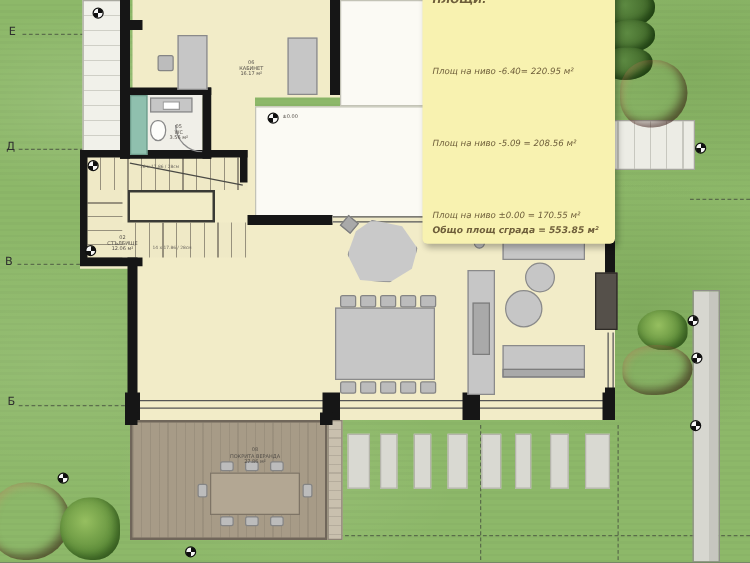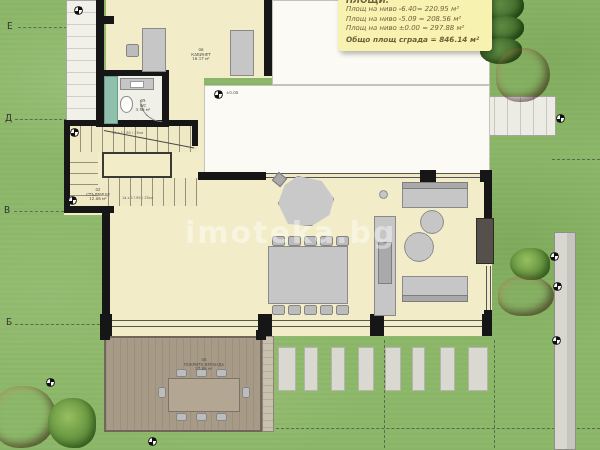--- a/index.html
+++ b/index.html
@@ -43,21 +43,21 @@
   .flight-r{background:repeating-linear-gradient(to right,#efe9c6 0 10px,#97917d 10px 11px);}
   .flight-d{background:repeating-linear-gradient(to bottom,#efe9c6 0 10px,#97917d 10px 11px);}
   .deck{background:repeating-linear-gradient(to right, rgba(0,0,0,.07) 0 1px, transparent 1px 7px),#a79b87;
         border:2px solid #70665a;box-sizing:border-box;}
   .stone{background:#d9d9d2;border:1px solid #b4b4aa;box-sizing:border-box;}
   .chair{background:#bcbcbc;border:1px solid #858585;box-sizing:border-box;border-radius:2px;}
   .roomlbl{text-align:center;}
   .ibx{background:#f8f2b0;border-radius:4px;box-shadow:2px 3px 5px rgba(0,0,0,.28);
        padding:5px 8px 6px 8px;box-sizing:border-box;color:#6e5e3a;font-style:italic;}
   .ibx .title{font-size:8.5px;font-weight:bold;line-height:10px;}
-  .ibx .ln{font-size:6.9px;line-height:9.6px;white-space:nowrap;}
+  .ibx .ln{font-size:6.9px;line-height:9.6px;white-space:nowrap;margin-top:48px;}
   .ibx .tot{font-size:7.3px;line-height:11px;font-weight:bold;white-space:nowrap;}
   .wm{font-size:30px;font-weight:bold;letter-spacing:2px;color:rgba(255,255,255,.42);}
 </style>
 </head>
 <body>
 
 <div id="stage">
 
   <div class="abs dash-h" style="left:18px;top:27px;width:80px;"></div>
   <div class="abs dash-h" style="left:15px;top:119px;width:52px;"></div>
@@ -212,23 +212,22 @@
 
   <div class="abs hedge" style="left:480px;top:-8px;width:44px;height:30px;"></div>
   <div class="abs hedge" style="left:484px;top:16px;width:40px;height:26px;"></div>
   <div class="abs hedge" style="left:480px;top:38px;width:42px;height:26px;"></div>
   <div class="abs tree-red" style="left:496px;top:48px;width:54px;height:54px;"></div>
   <div class="abs bush-green" style="left:510px;top:248px;width:40px;height:32px;"></div>
   <div class="abs tree-red" style="left:498px;top:276px;width:56px;height:40px;"></div>
   <div class="abs tree-red" style="left:-8px;top:386px;width:64px;height:62px;"></div>
   <div class="abs bush-green" style="left:48px;top:398px;width:48px;height:50px;"></div>
 
-  <div class="abs wm" style="left:185px;top:215px;">imoteka.bg</div>
 
   <div class="abs ibx" style="left:338px;top:-10px;width:154px;">
     <div class="title">ПЛОЩИ:</div>
     <div class="ln">Площ на ниво -6.40= 220.95 м²</div>
     <div class="ln">Площ на ниво -5.09 = 208.56 м²</div>
-    <div class="ln">Площ на ниво ±0.00 = 297.88 м²</div>
-    <div class="tot">Общо площ сграда = 846.14 м²</div>
+    <div class="ln">Площ на ниво ±0.00 = 170.55 м²</div>
+    <div class="tot">Общо площ сграда = 553.85 м²</div>
   </div>
 
 </div>
 
 </body></html>

